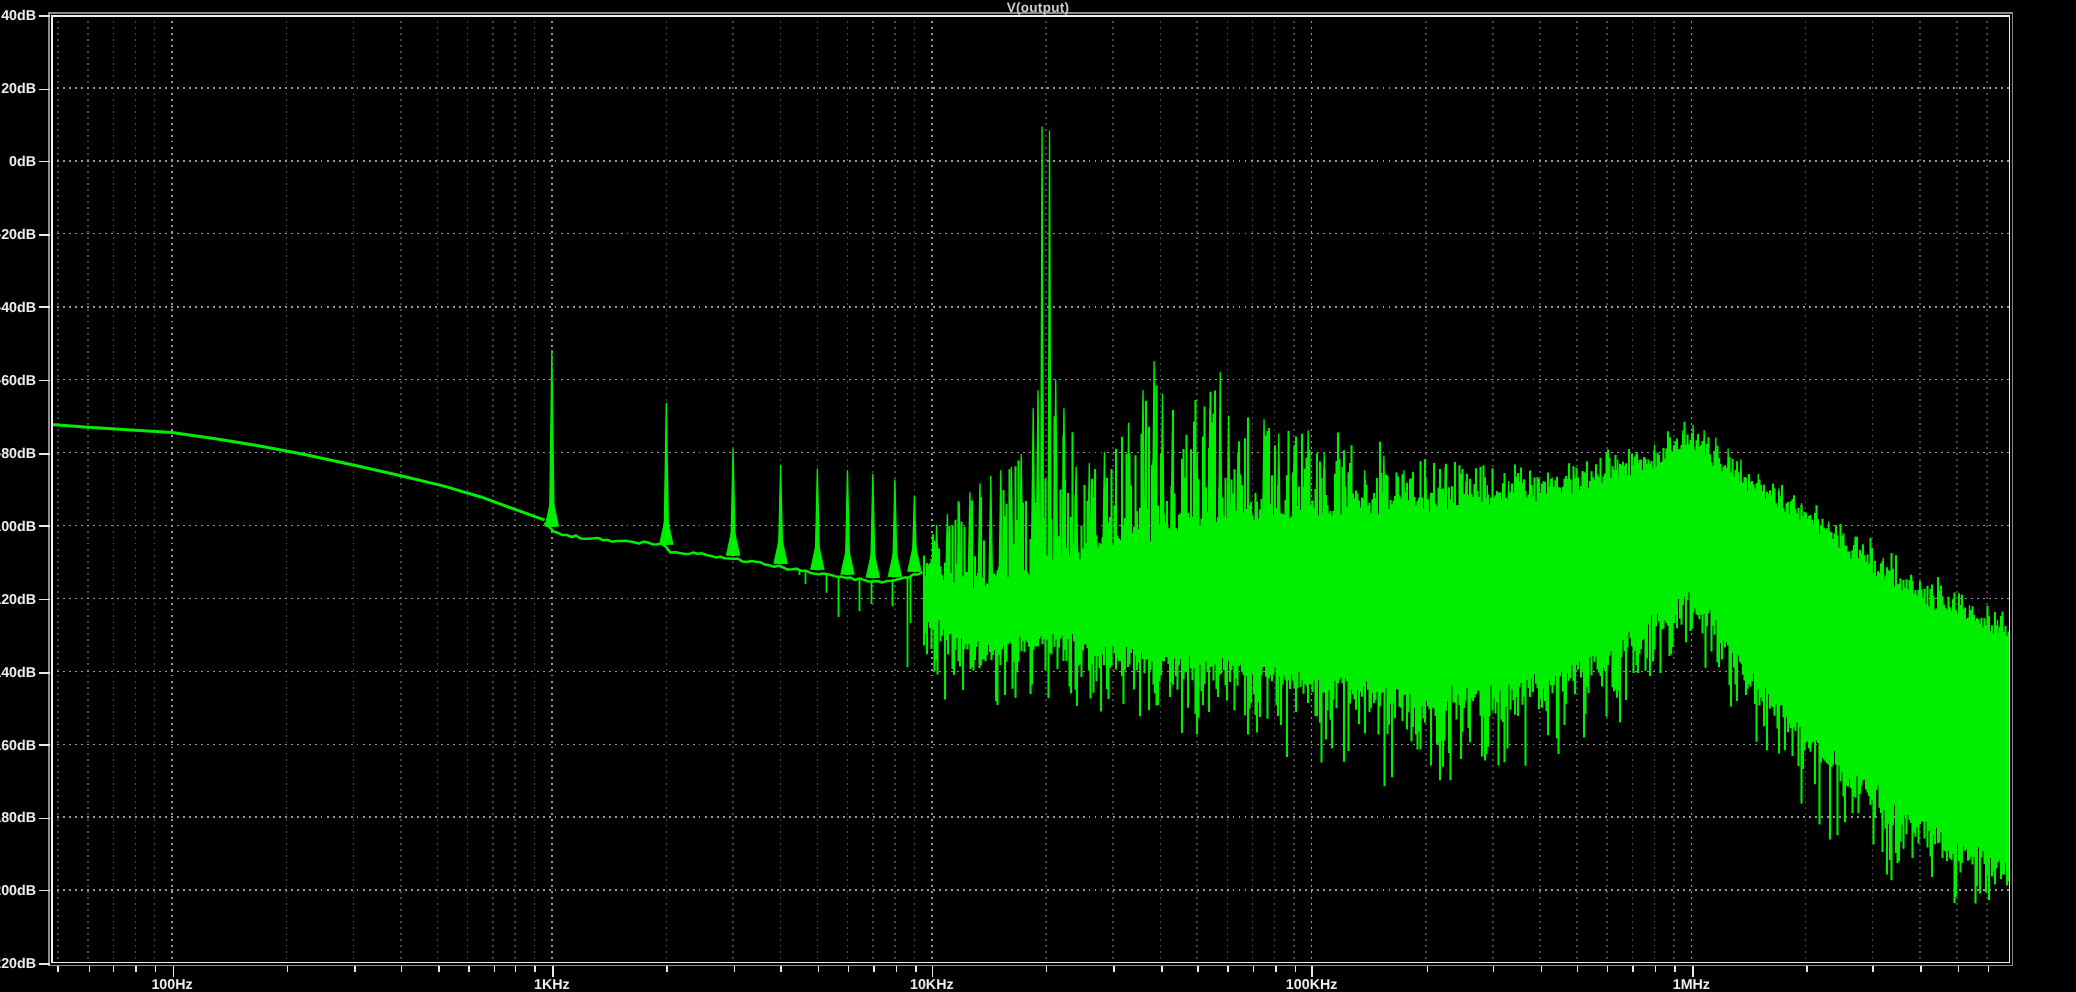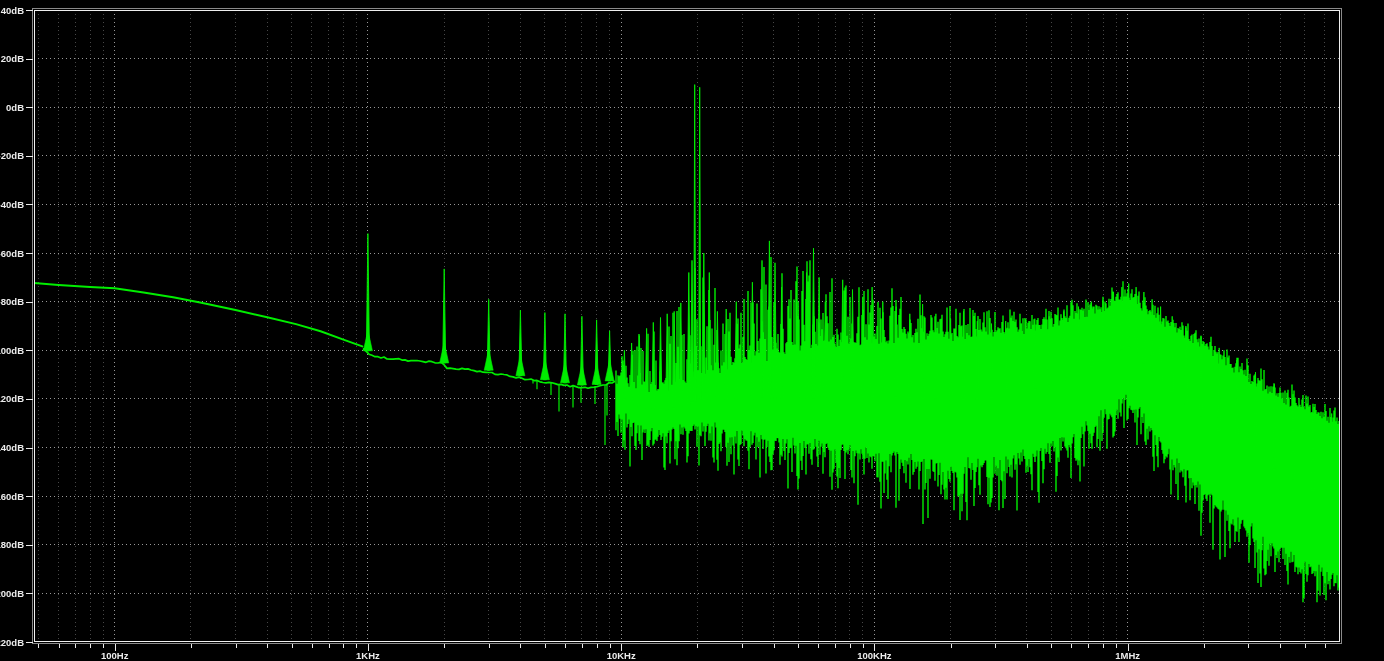--- a/index.html
+++ b/index.html
@@ -53,13 +53,14 @@
         <text x="24" y="305.2" text-anchor="end" font-size="9.5" font-weight="bold" fill="#ededed">-80dB</text>
         <text x="24" y="353.8" text-anchor="end" font-size="9.5" font-weight="bold" fill="#ededed">-100dB</text>
         <text x="24" y="402.4" text-anchor="end" font-size="9.5" font-weight="bold" fill="#ededed">-120dB</text>
         <text x="24" y="451.0" text-anchor="end" font-size="9.5" font-weight="bold" fill="#ededed">-140dB</text>
         <text x="24" y="499.7" text-anchor="end" font-size="9.5" font-weight="bold" fill="#ededed">-160dB</text>
         <text x="24" y="548.3" text-anchor="end" font-size="9.5" font-weight="bold" fill="#ededed">-180dB</text>
         <text x="24" y="596.9" text-anchor="end" font-size="9.5" font-weight="bold" fill="#ededed">-200dB</text>
         <text x="24" y="645.5" text-anchor="end" font-size="9.5" font-weight="bold" fill="#ededed">-220dB</text>
       </g>
     </svg>
+  <div class="plot-title">V(output)</div>
 </div>
 
 </body></html>

